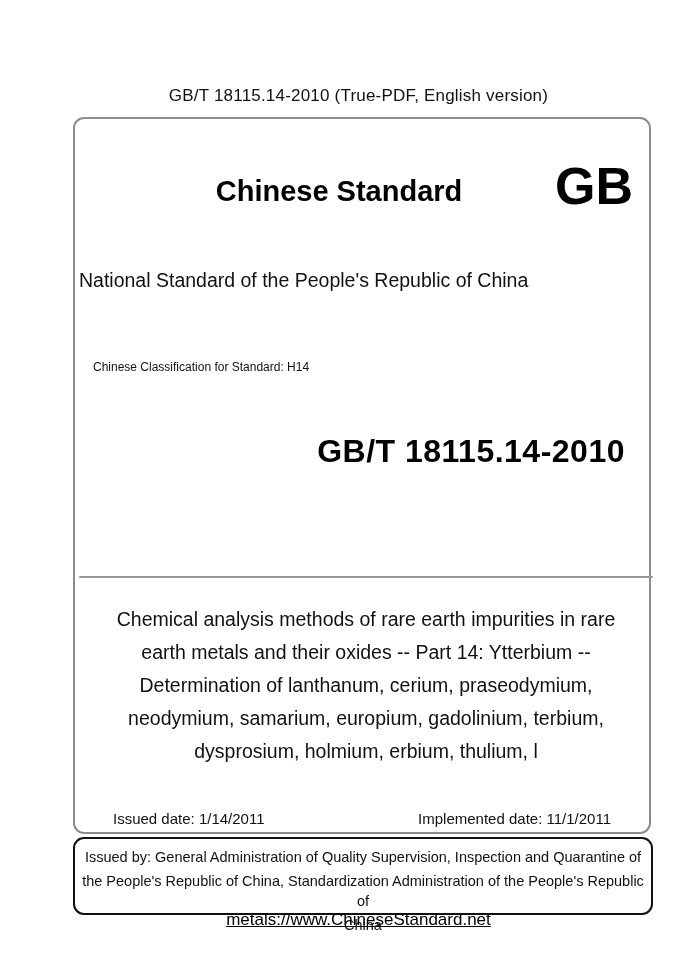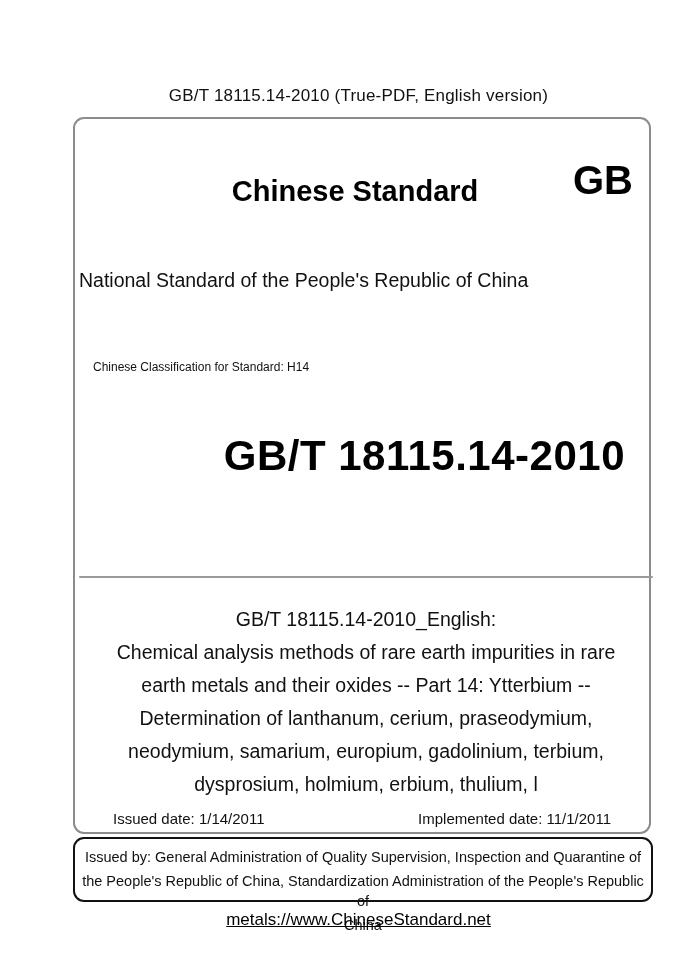--- a/index.html
+++ b/index.html
@@ -21,66 +21,66 @@
   }
 
   .main-box {
     position: absolute; left: 57px; top: 101px;
     width: 578px; height: 717px;
     border: 2px solid #8c8c8c;
     background: #ffffff;
   }
 
   .brand-title {
-    position: absolute; top: 54px; left: 16px; width: 520px;
+    position: absolute; top: 54px; left: 0; width: 520px;
     text-align: center;
     font-size: 29px; font-weight: bold; line-height: 1;
     color: #000000;
   }
   .gb-logo {
     position: absolute; top: 37px; right: 12px;
-    font-size: 40px; font-weight: bold; line-height: 1;
+    font-size: 52px; font-weight: bold; line-height: 1;
     color: #000000;
   }
 
   .national-line {
     position: absolute; top: 146px; left: 0; width: 100%;
     text-align: left; font-size: 19.5px; color: #111111;
   }
   .recommended-line {
     position: absolute; top: 177px; left: 0; width: 100%;
     text-align: center; font-size: 19.5px; color: #111111;
   }
   .classification-line {
     position: absolute; top: 237px; left: 14px;
     font-size: 12px; color: #111111;
   }
   .std-number {
     position: absolute; top: 312px; right: 20px;
-    font-size: 42px; font-weight: bold; line-height: 1;
+    font-size: 32px; font-weight: bold; line-height: 1;
     color: #000000; letter-spacing: 0.5px;
   }
   .divider {
     position: absolute; top: 453px; left: 0; width: 100%;
     border-top: 2px solid #9a9a9a;
   }
   .title-block {
     position: absolute; top: 478px; left: 0; width: 100%;
     text-align: center;
     font-size: 19.5px; line-height: 29px; color: #111111;
   }
   .dates-row {
     position: absolute; top: 683px; left: 30px; right: 30px;
     display: flex; justify-content: space-between;
     font-size: 15px; color: #111111;
   }
 
   .issuer-box {
     position: absolute; left: 57px; top: 821px;
-    width: 580px; height: 65px;
+    width: 580px; height: 78px;
     border: 2px solid #111111;
     text-align: center;
     font-size: 14.5px; line-height: 20px; color: #111111;
     padding-top: 4px;
     background: #ffffff;
   }
 
   .footer-line {
     position: absolute; top: 894px; left: 0; width: 100%;
     text-align: center;
@@ -107,21 +107,20 @@
     <div class="national-line">National Standard of the People's Republic of China</div>
 
 
     <div class="classification-line">Chinese Classification for Standard: H14</div>
 
     <div class="std-number">GB/T 18115.14-2010</div>
 
     <div class="divider"></div>
 
     <div class="title-block">
-      <div>GB/T 18115.14-2010_English:</div>
       <div>Chemical analysis methods of rare earth impurities in rare</div>
       <div>earth metals and their oxides -- Part 14: Ytterbium --</div>
       <div>Determination of lanthanum, cerium, praseodymium,</div>
       <div>neodymium, samarium, europium, gadolinium, terbium,</div>
       <div>dysprosium, holmium, erbium, thulium, l</div>
     </div>
 
     <div class="dates-row">
       <span>Issued date: 1/14/2011</span>
       <span>Implemented date: 11/1/2011</span>

